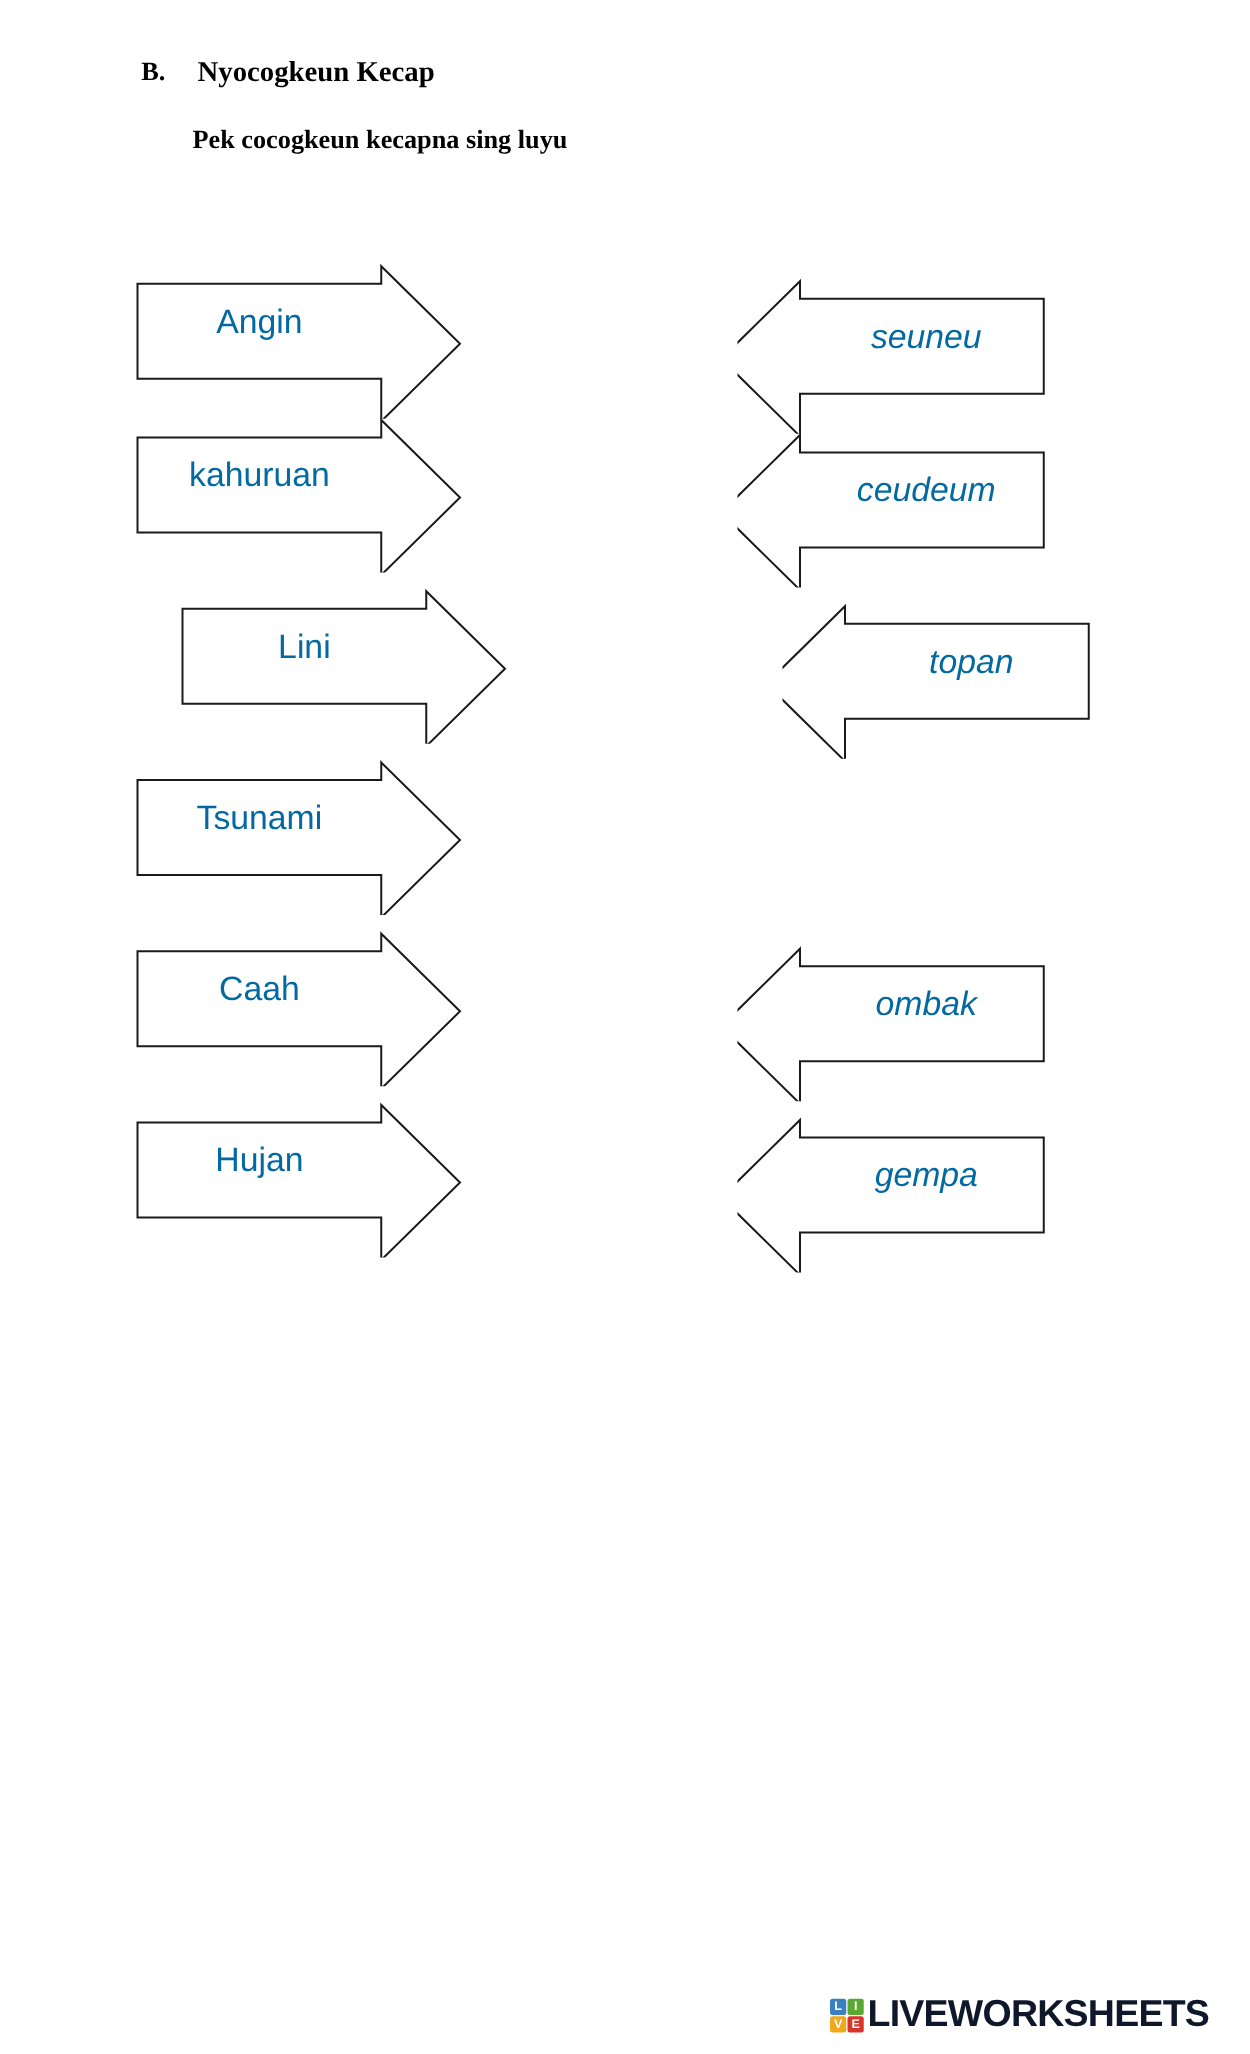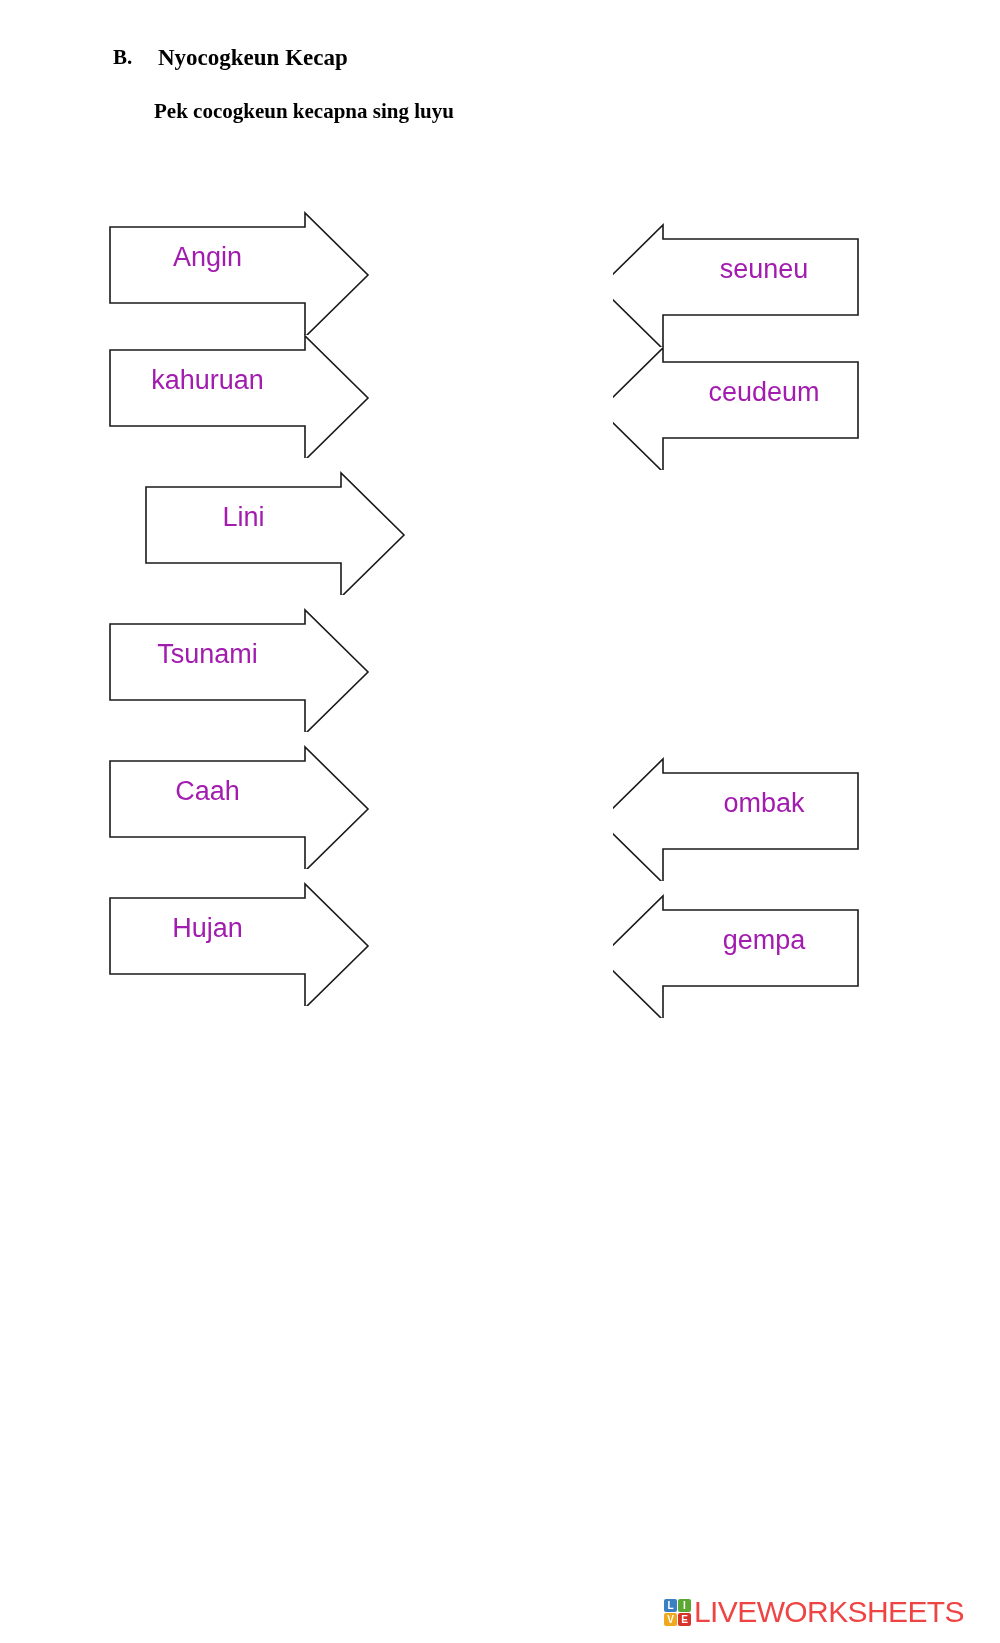--- a/index.html
+++ b/index.html
@@ -58,41 +58,41 @@
     position: absolute;
     width: 1000px;
     height: 140px;
   }
   .arrow-cell {
     position: absolute;
     width: 300px;
     height: 140px;
   }
   .arrow-cell.left-col  { left: 100px; top: 0; }
-  .arrow-cell.right-col { left: 613px; top: 12px; }
+  .arrow-cell.right-col { left: 590px; top: 12px; font-style: italic; }
 
   .arrow-svg {
     position: absolute;
     left: 0; top: 0;
     width: 300px;
     height: 140px;
     display: block;
   }
   .arrow-svg polygon {
     fill: #ffffff;
     stroke: #1a1a1a;
     stroke-width: 1.6;
     stroke-linejoin: miter;
   }
 
   .arrow-label {
     position: absolute;
     font-family: "Liberation Sans", sans-serif;
     font-size: 27px;
-    color: #a21caf;
+    color: #0369a1;
     white-space: nowrap;
     line-height: 1;
   }
   .left-col .arrow-label {
     left: 10px;
     top: 49px;
     width: 195px;
     text-align: center;
   }
   .right-col .arrow-label {
@@ -130,23 +130,23 @@
     text-align: center;
   }
   #logo-tile-l { background: #3a7fc1; }
   #logo-tile-i { background: #5aa832; }
   #logo-tile-v { background: #f0a81e; }
   #logo-tile-e { background: #d9342b; }
 
   #logo-wordmark {
     font-family: "Liberation Sans", sans-serif;
     font-size: 30px;
-    font-weight: normal;
+    font-weight: bold;
     letter-spacing: -0.6px;
-    color: #ef4444;
+    color: #0f172a;
     line-height: 1;
   }
 </style>
 </head>
 <body>
 
 <div id="header-block">
   <div class="heading-row" id="section-letter">B.</div>
   <div class="heading-row" id="section-title">Nyocogkeun Kecap</div>
   <div class="heading-row" id="instruction-line">Pek cocogkeun kecapna sing luyu</div>
@@ -183,20 +183,26 @@
       <div class="arrow-label">ceudeum</div>
     </div>
   </div>
 
   <div class="arrow-row" style="top:455px;margin-left:36px;">
     <div class="arrow-cell left-col">
       <svg class="arrow-svg" viewBox="0 0 300 140" preserveAspectRatio="none">
         <polygon points="10,32 205,32 205,18 268,80 205,142 205,108 10,108"></polygon>
       </svg>
       <div class="arrow-label">Lini</div>
+    </div>
+    <div class="arrow-cell right-col">
+      <svg class="arrow-svg" viewBox="0 0 300 140" preserveAspectRatio="none">
+        <polygon points="245,32 50,32 50,18 -13,80 50,142 50,108 245,108"></polygon>
+      </svg>
+      <div class="arrow-label">topan</div>
     </div>
   </div>
 
   <div class="arrow-row" style="top:592px;">
     <div class="arrow-cell left-col">
       <svg class="arrow-svg" viewBox="0 0 300 140" preserveAspectRatio="none">
         <polygon points="10,32 205,32 205,18 268,80 205,142 205,108 10,108"></polygon>
       </svg>
       <div class="arrow-label">Tsunami</div>
     </div>

